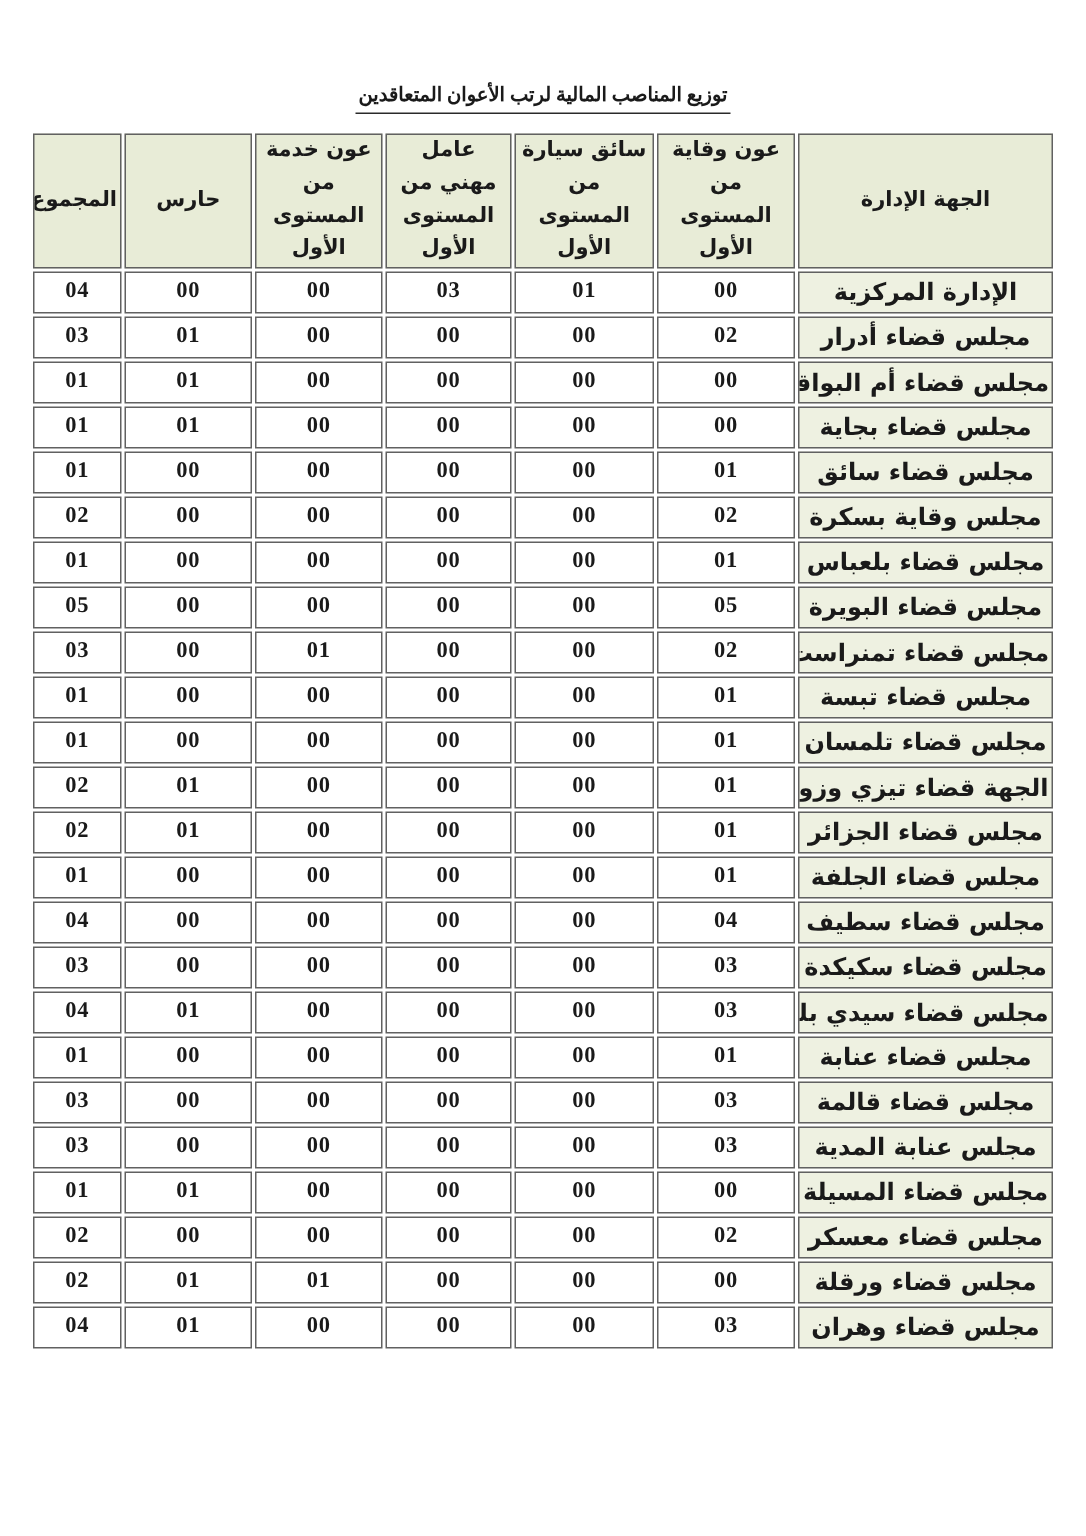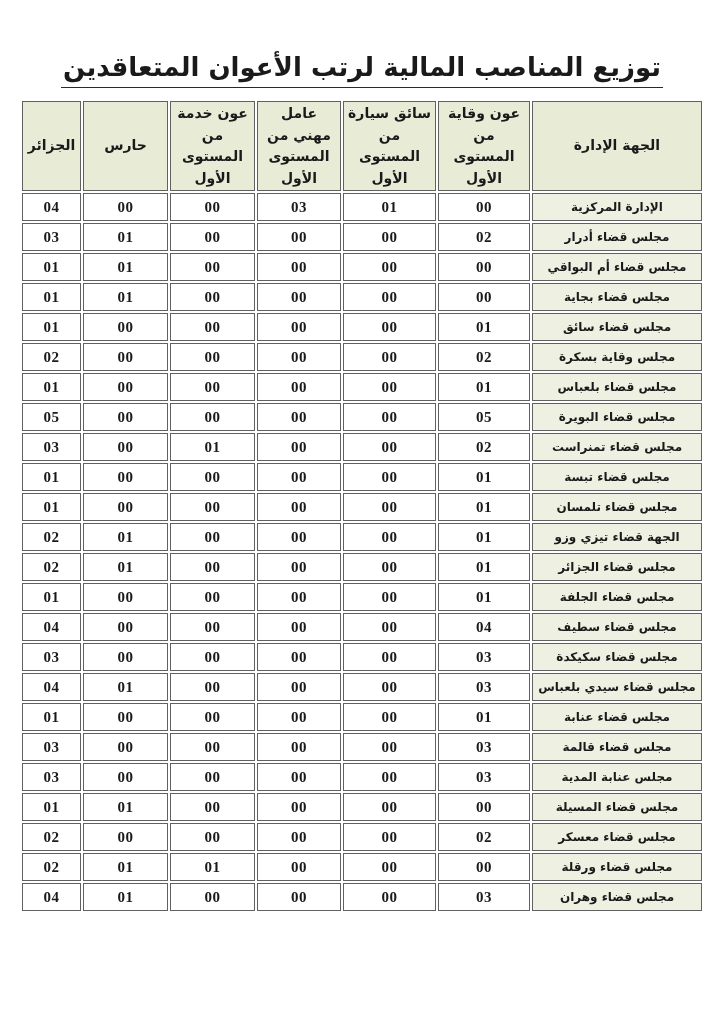--- a/index.html
+++ b/index.html
@@ -18,25 +18,26 @@
     overflow: hidden;
   }
   .page { width: 724px; height: 1024px; position: relative; }
   .title-wrap {
     text-align: center;
     padding-top: 52px;
   }
   .doc-title {
     display: inline-block;
     margin: 0;
-    font-size: 26px;
+    font-size: 13px;
     font-weight: 700;
     line-height: 1.2;
     border-bottom: 1.5px solid #2a2a2a;
     padding: 0 2px 4px 2px;
+    font-family: Liberation Serif, serif;
   }
   table.dist-table {
     margin: 11px 0 0 20px;
     width: 684px;
     table-layout: fixed;
     border-collapse: separate;
     border-spacing: 2px;
     direction: rtl;
   }
   .dist-table th, .dist-table td {
@@ -49,21 +50,21 @@
   .dist-table thead th {
     background: var(--header-bg);
     height: 90px;
     font-size: 14px;
     font-weight: 700;
     line-height: 1.55;
     margin-top: 40px;
   }
   .dist-table td.entity-cell {
     background: var(--entity-bg);
-    font-size: 12px;
+    font-size: 16px;
     font-weight: 700;
     height: 28px;
     white-space: nowrap;
   }
   .dist-table td.value-cell {
     background: #ffffff;
     font-family: "Liberation Serif", serif;
     font-size: 15px;
     font-weight: 700;
     height: 28px;
@@ -90,21 +91,21 @@
       <col style="width:59px">
     </colgroup>
     <thead>
       <tr>
         <th>الجهة الإدارة</th>
         <th>عون وقاية من المستوى الأول</th>
         <th>سائق سيارة من المستوى الأول</th>
         <th>عامل مهني من المستوى الأول</th>
         <th>عون خدمة من المستوى الأول</th>
         <th>حارس</th>
-        <th>الجزائر</th>
+        <th>المجموع</th>
       </tr>
     </thead>
     <tbody>
         <tr>
           <td class="entity-cell">الإدارة المركزية</td>
           <td class="value-cell">00</td>
           <td class="value-cell">01</td>
           <td class="value-cell">03</td>
           <td class="value-cell">00</td>
           <td class="value-cell">00</td>

